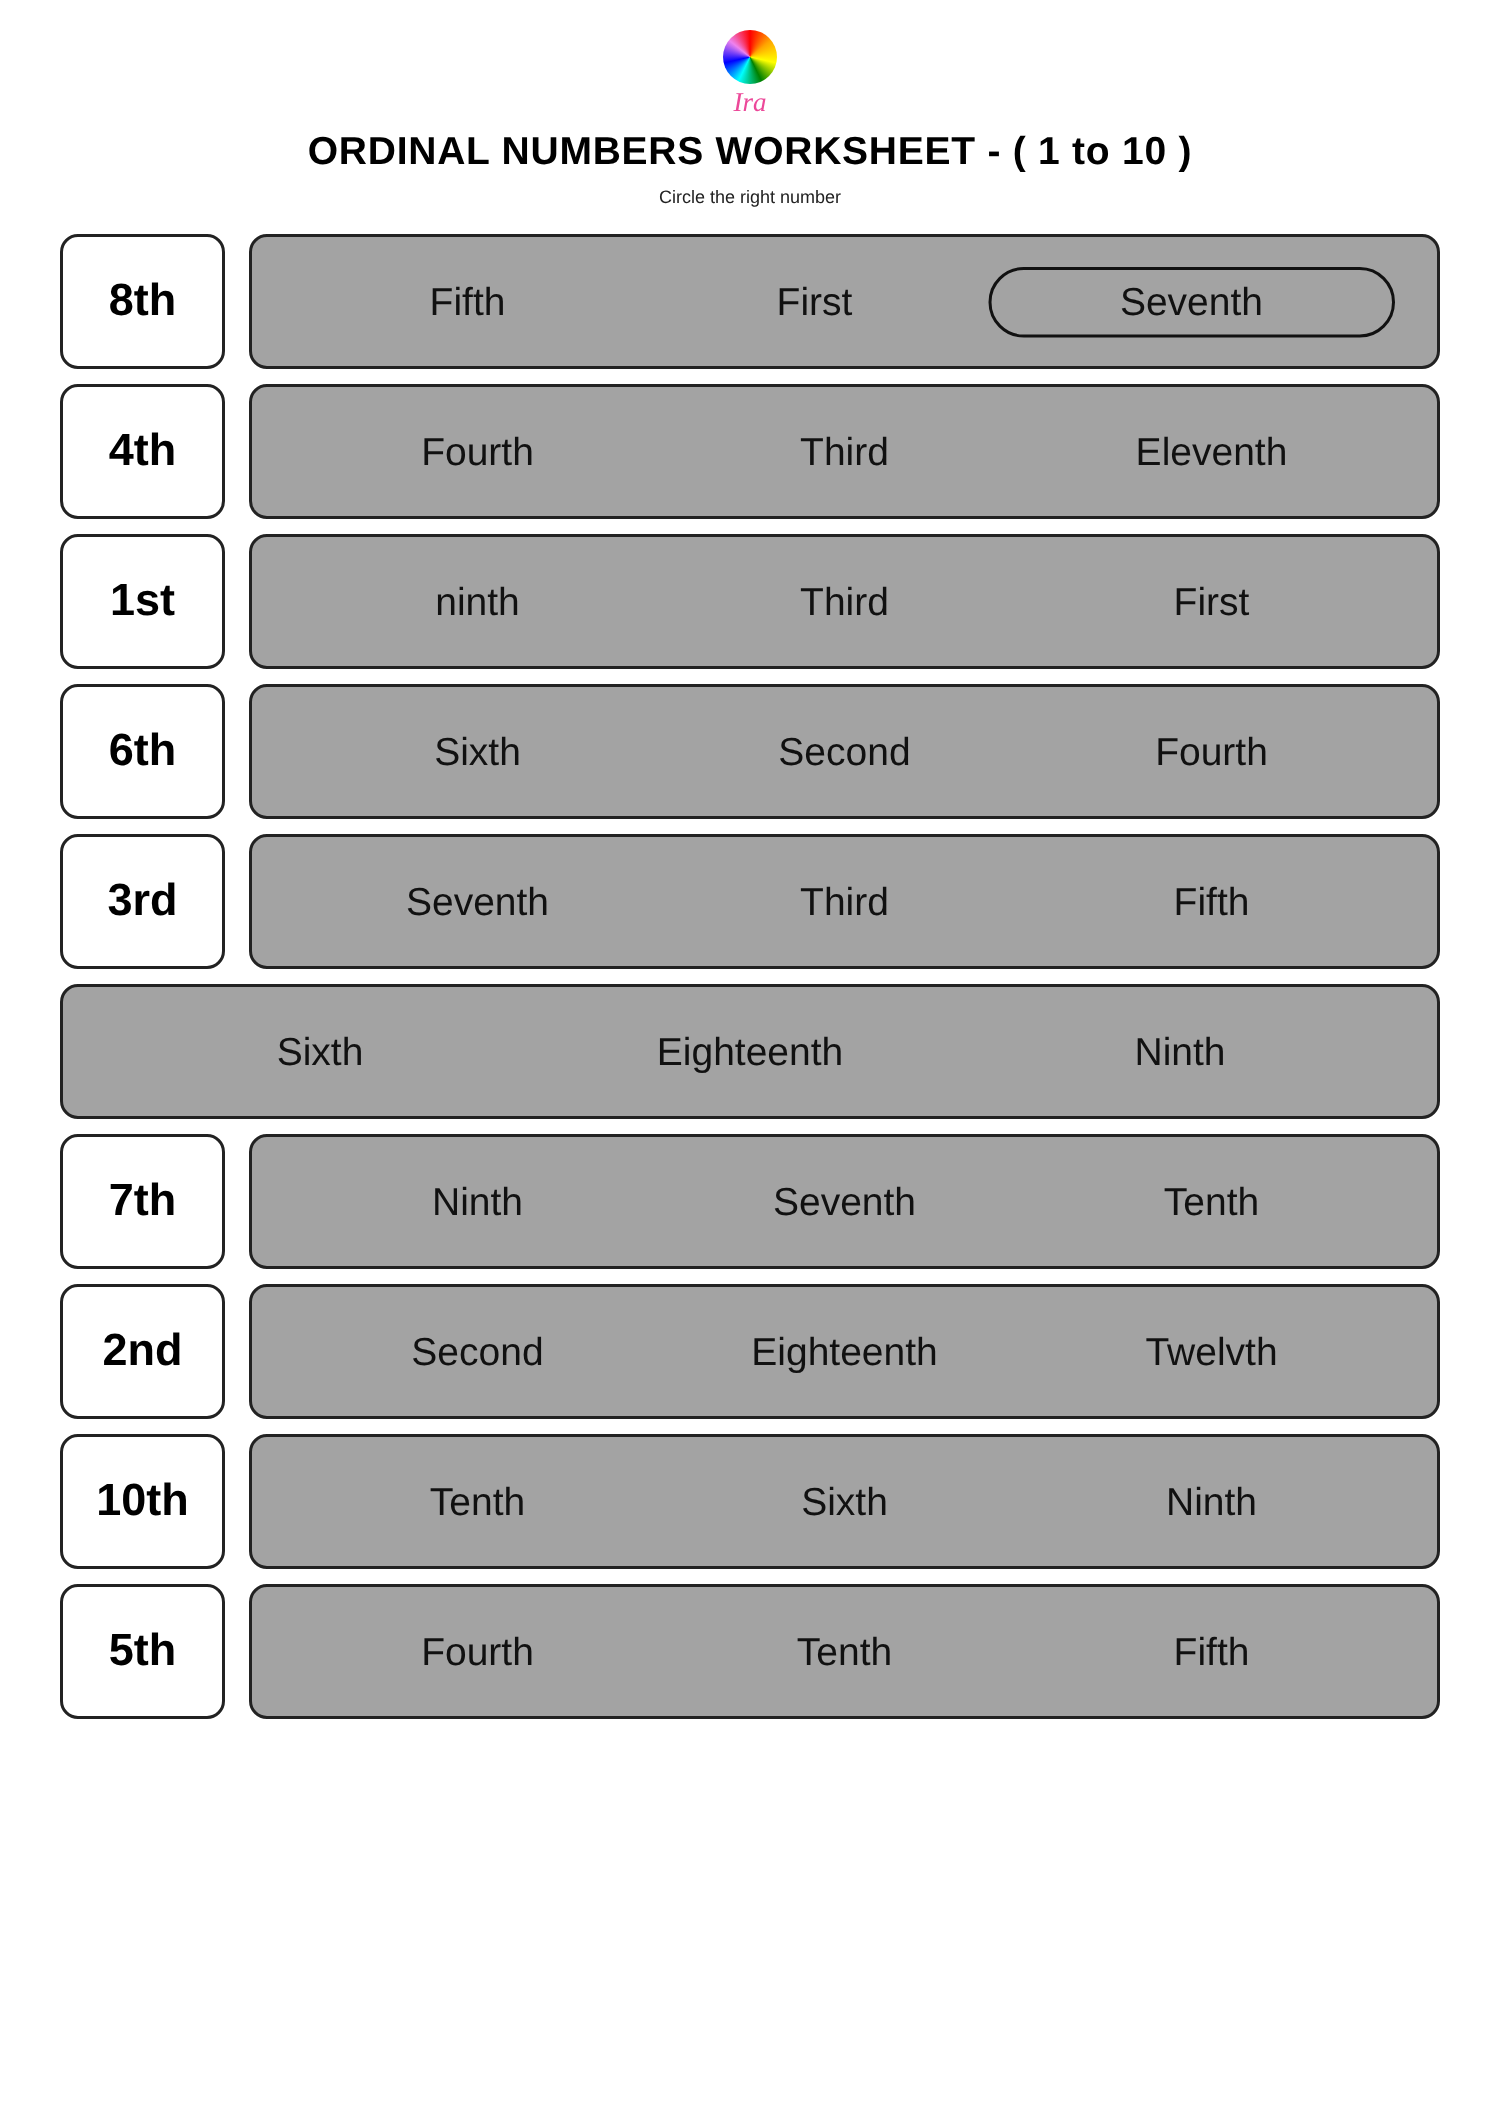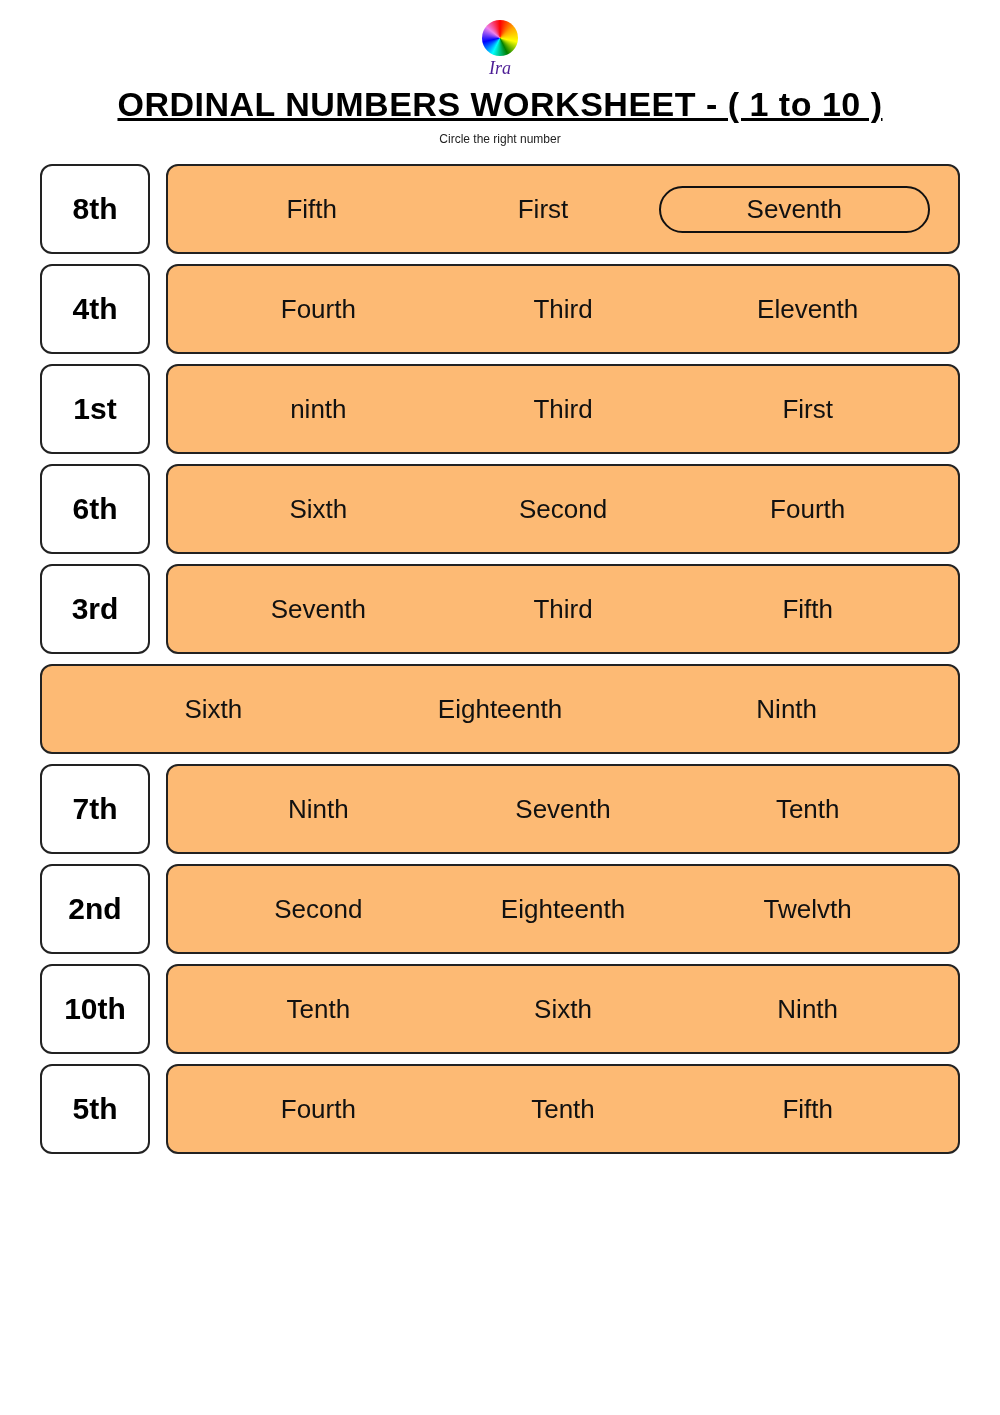--- a/index.html
+++ b/index.html
@@ -23,26 +23,25 @@
       width: 36px;
       height: 36px;
       border-radius: 50%;
       background: conic-gradient(red, orange, yellow, green, cyan, blue, violet, red);
       margin-bottom: 2px;
     }
     .logo-text {
       font-family: 'Georgia', serif;
       font-style: italic;
       font-size: 18px;
-      color: #4c1d95;
+      color: #ec4899;
     }
     .page-title {
-      font-size: 34px;
+      font-size: 26px;
       font-weight: bold;
-      text-decoration: underline;
       text-align: center;
       margin-bottom: 8px;
       letter-spacing: 0.5px;
     }
     .subtitle {
       font-size: 12px;
       text-align: center;
       margin-bottom: 18px;
       color: #222;
     }
@@ -72,21 +71,21 @@
     }
     .options-box {
       flex: 1;
       border: 2.5px solid #222;
       border-radius: 12px;
       display: flex;
       flex-direction: row;
       align-items: center;
       justify-content: space-around;
       min-height: 90px;
-      background: #fdba74;
+      background: #a3a3a3;
       padding: 10px 28px;
     }
     .option {
       font-size: 26px;
       color: #111;
       text-align: center;
       flex: 1;
     }
     .option.circled {
       border: 2.5px solid #111;

